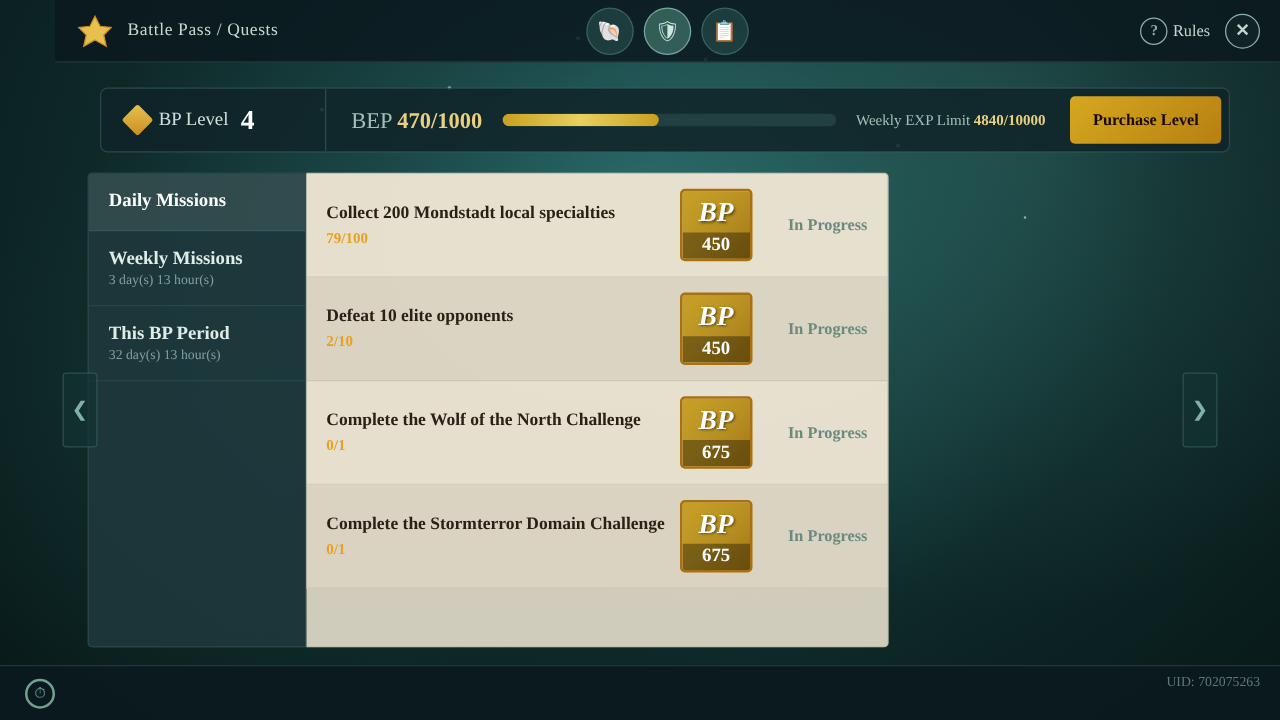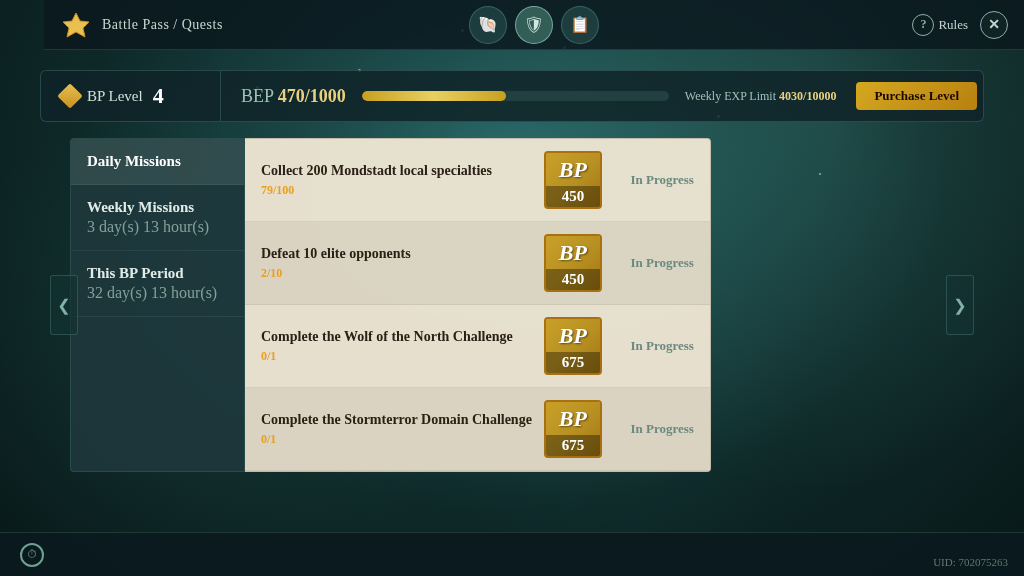--- a/index.html
+++ b/index.html
@@ -138,20 +138,21 @@
     
     .bp-bar {
       display: flex;
       align-items: center;
       background: rgba(15,35,40,0.85);
       border: 1px solid rgba(100,160,150,0.3);
       border-radius: 6px;
       height: 52px;
       margin-bottom: 16px;
       overflow: hidden;
+      margin-left: 40px;
     }
 
     .bp-level-section {
       display: flex;
       align-items: center;
       gap: 8px;
       padding: 0 20px;
       min-width: 180px;
       border-right: 1px solid rgba(100,160,150,0.3);
       height: 100%;
@@ -209,37 +210,37 @@
     .weekly-limit {
       color: #a0c0b8;
       font-size: 12px;
       white-space: nowrap;
     }
     .weekly-limit span { color: #e8d080; font-weight: bold; }
 
     .purchase-btn {
       margin-right: 6px;
       padding: 0 18px;
-      height: 28px;
+      height: 38px;
       background: linear-gradient(135deg, #d4a820, #b88010);
       border: none;
       border-radius: 4px;
       color: #1a0800;
       font-size: 13px;
       font-weight: bold;
       cursor: pointer;
       white-space: nowrap;
       font-family: inherit;
     }
 
     
     .content-area {
       display: flex;
       gap: 0;
-      height: 334px;
+      height: 380px;
       padding-left: 30px;
     }
 
     
     .sidebar {
       width: 175px;
       background: rgba(30,55,60,0.9);
       border: 1px solid rgba(100,160,150,0.2);
       border-radius: 4px 0 0 4px;
       overflow: hidden;
@@ -257,21 +258,21 @@
     }
     .sidebar-item-label {
       font-size: 15px;
       font-weight: bold;
       color: #e0ece8;
     }
     .sidebar-item.active .sidebar-item-label {
       color: #ffffff;
     }
     .sidebar-item-subtitle {
-      font-size: 16px;
+      font-size: 11px;
       color: #80a09a;
       margin-top: 2px;
     }
 
     
     .nav-arrow {
       position: absolute;
       top: 50%;
       transform: translateY(-50%);
       width: 28px; height: 60px;
@@ -415,21 +416,21 @@
     .timer-text {
       font-size: 13px;
       color: #70c0a0;
     }
     .timer-text .label { color: #a0d0b8; }
     .timer-text .value { color: #70e0b0; font-weight: bold; }
 
     .uid-text {
       position: absolute;
       right: 16px;
-      bottom: 8px;
+      bottom: 24px;
       color: #607870;
       font-size: 11px;
     }
 
     
     .content-wrapper {
       position: relative;
       display: flex;
       align-items: center;
     }
@@ -478,21 +479,21 @@
       <span class="bp-level-num">4</span>
     </div>
     <div class="bp-progress-section">
       <span class="bep-label">
         BEP <span>470/1000</span>
       </span>
       <div class="progress-bar-container">
         <div class="progress-bar-fill"></div>
       </div>
       <span class="weekly-limit">
-        Weekly EXP Limit <span>4030/10000</span>
+        Weekly EXP Limit <span>4840/10000</span>
       </span>
     </div>
     <button class="purchase-btn">Purchase Level</button>
   </div>
 
   <div class="content-wrapper">
     <div class="nav-arrow left">
       <span>❮</span>
     </div>
 

